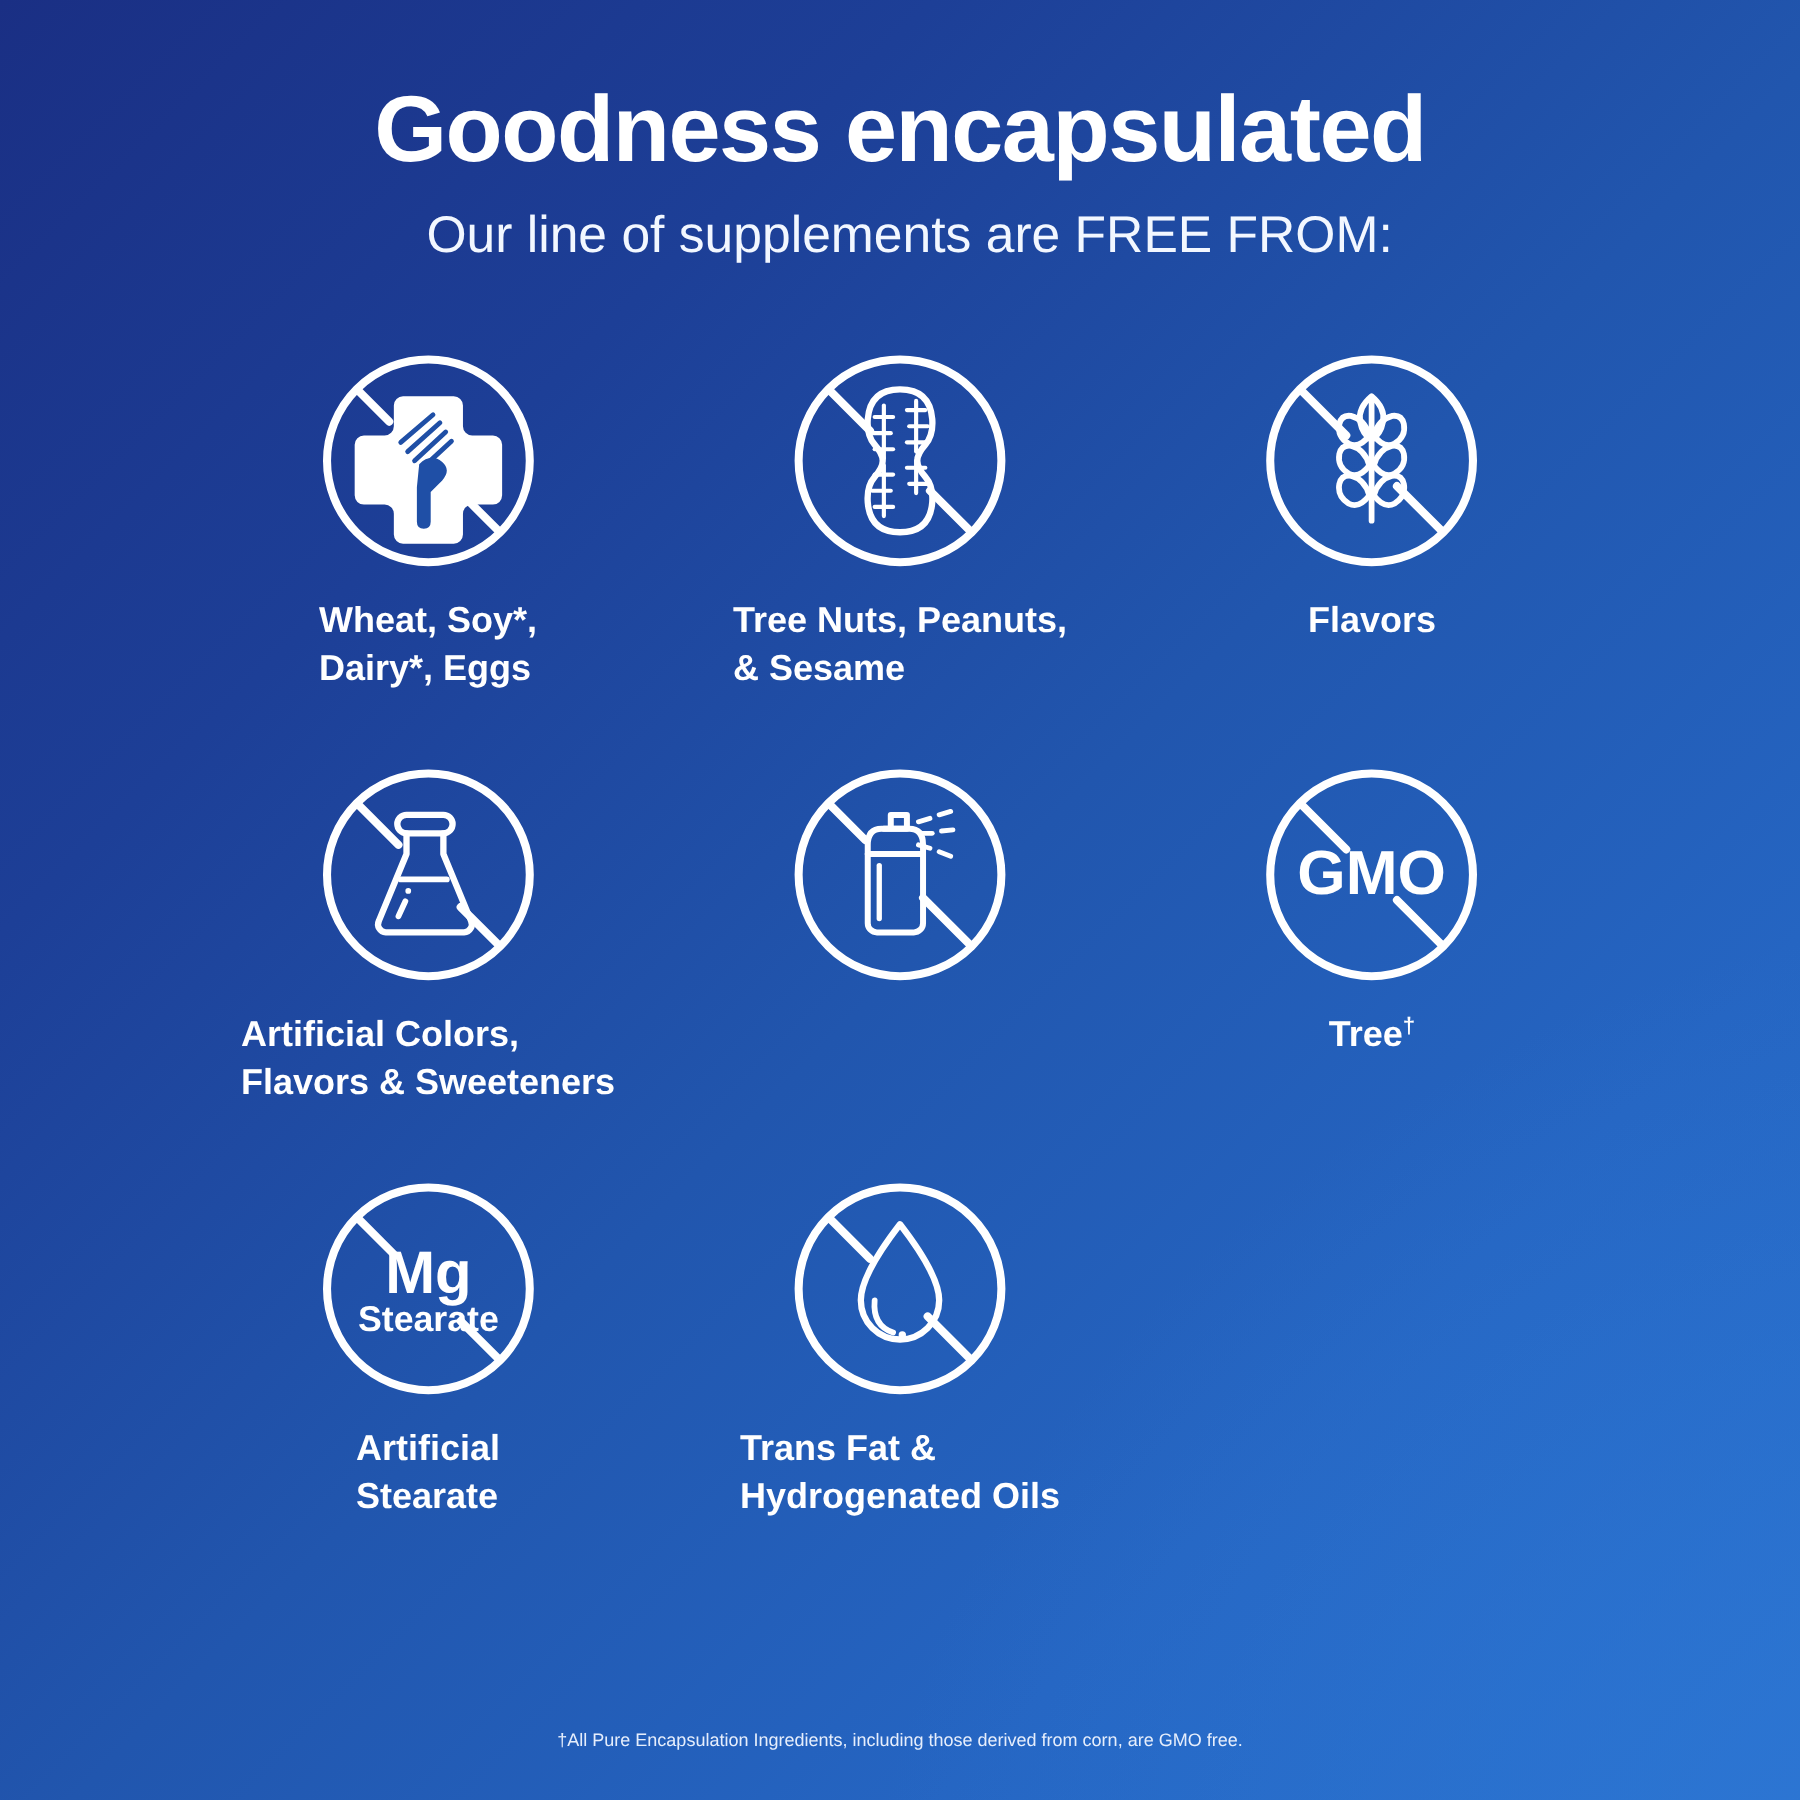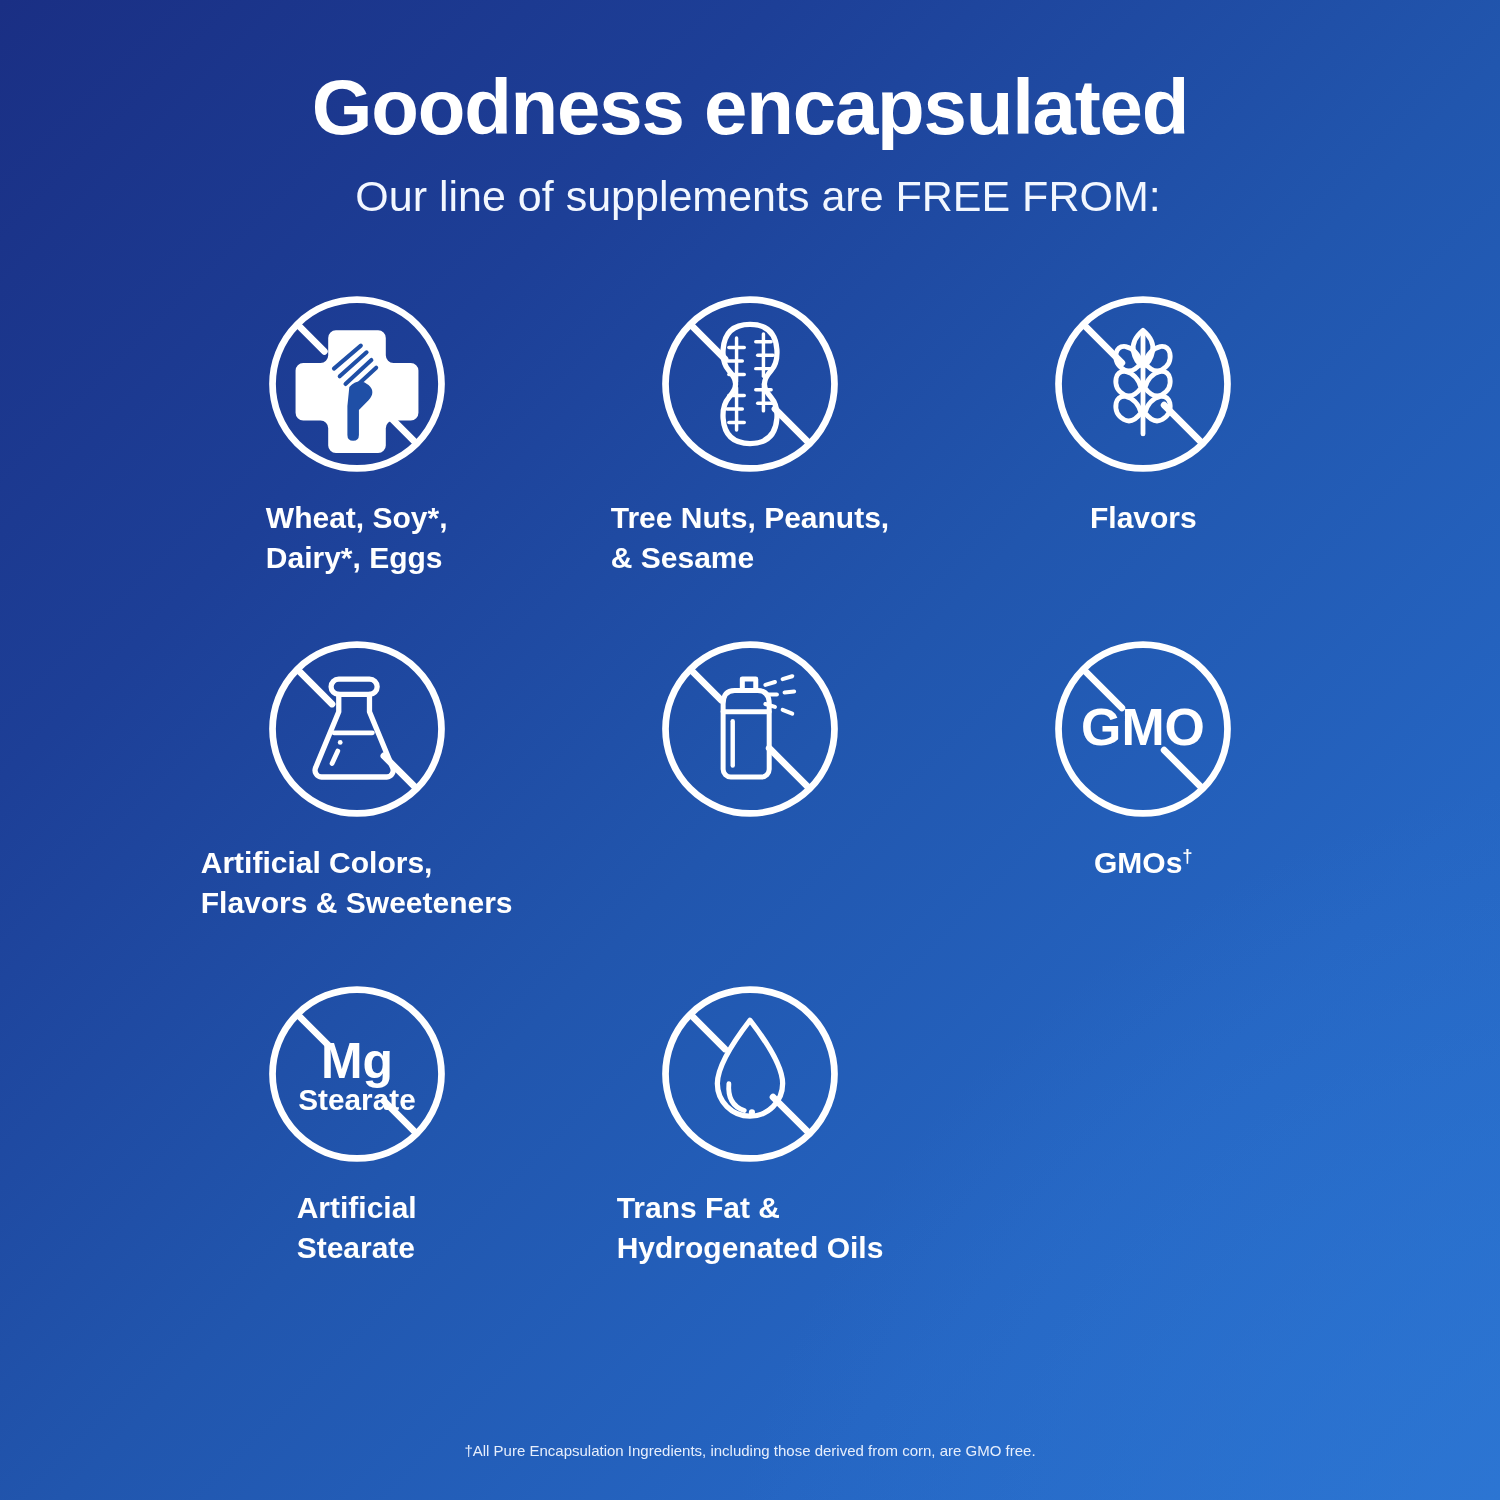--- a/index.html
+++ b/index.html
@@ -246,21 +246,21 @@
 
     <div class="cell">
       <div class="badge">
         <svg viewBox="0 0 200 200" xmlns="http://www.w3.org/2000/svg">
           <circle cx="100" cy="100" r="88" fill="none" stroke="#ffffff" stroke-width="7"></circle>
           <line x1="40" y1="40" x2="78" y2="78" stroke="#ffffff" stroke-width="7" stroke-linecap="round"></line>
           <line x1="122" y1="122" x2="160" y2="160" stroke="#ffffff" stroke-width="7" stroke-linecap="round"></line>
           <text x="100" y="117" text-anchor="middle" font-family="Liberation Sans, sans-serif" font-size="54" font-weight="700" fill="#ffffff">GMO</text>
         </svg>
       </div>
-      <div class="cell-label"><span>GMOs</span><sup>†</sup></div>
+      <div class="cell-label"><span>Tree</span><sup>†</sup></div>
     </div>
 
 
     <div class="cell">
       <div class="badge">
         <svg viewBox="0 0 200 200" xmlns="http://www.w3.org/2000/svg">
           <circle cx="100" cy="100" r="88" fill="none" stroke="#ffffff" stroke-width="7"></circle>
           <line x1="40" y1="40" x2="70" y2="70" stroke="#ffffff" stroke-width="7" stroke-linecap="round"></line>
           <line x1="128" y1="128" x2="160" y2="160" stroke="#ffffff" stroke-width="7" stroke-linecap="round"></line>
           <text x="100" y="104" text-anchor="middle" font-family="Liberation Sans, sans-serif" font-size="52" font-weight="700" fill="#ffffff">Mg</text>

